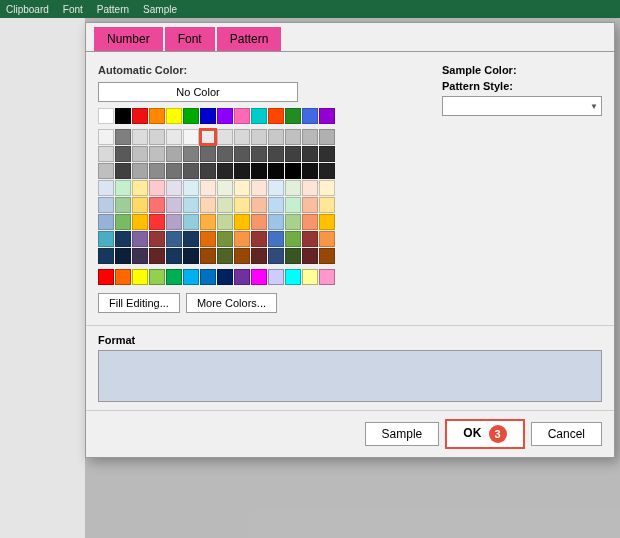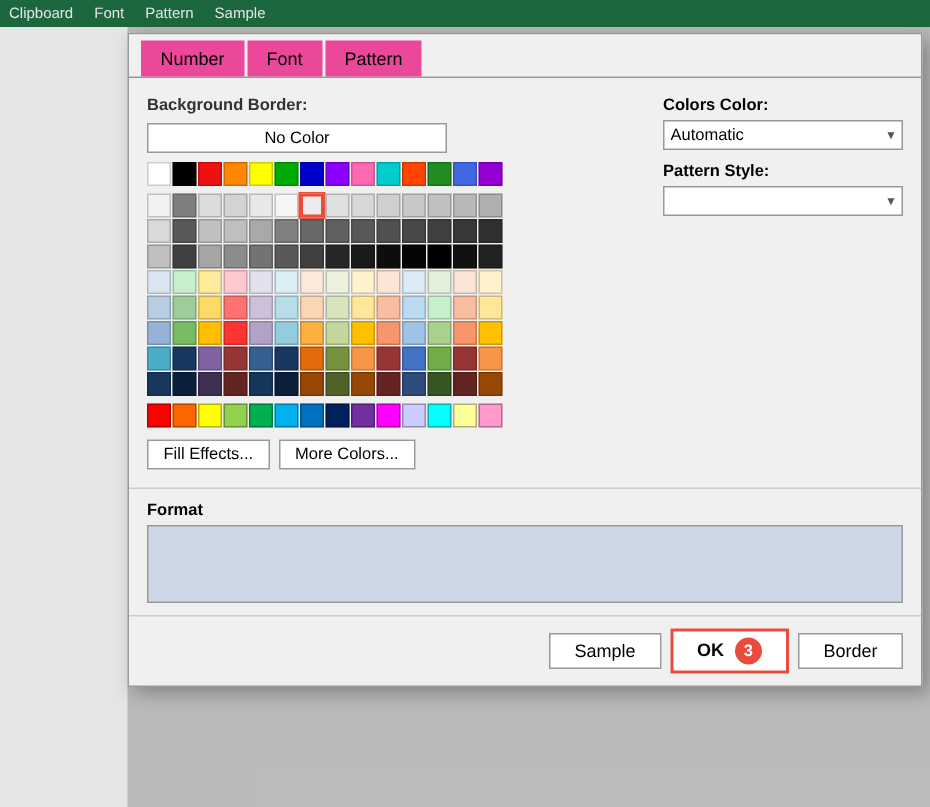--- a/index.html
+++ b/index.html
@@ -291,21 +291,21 @@
       <span>Font</span>
     </div>
     <div class="tab">
       <span>Pattern</span>
     </div>
   </div>
 
   <div class="dialog-content">
 
     <div class="left-panel">
-      <div class="section-label">Background Border:</div>
+      <div class="section-label">Automatic Color:</div>
       <button class="no-color-btn">No Color</button>
 
       
       <div class="color-grid" id="color-grid">
       <div class="color-cell" style="background: rgb(255, 255, 255); border: 1px solid rgba(0, 0, 0, 0.2);"></div>
           <div class="color-cell" style="background: rgb(0, 0, 0); border: 1px solid rgba(0, 0, 0, 0.2);"></div>
           <div class="color-cell" style="background: rgb(238, 17, 17); border: 1px solid rgba(0, 0, 0, 0.2);"></div>
           <div class="color-cell" style="background: rgb(255, 136, 0); border: 1px solid rgba(0, 0, 0, 0.2);"></div>
           <div class="color-cell" style="background: rgb(255, 255, 0); border: 1px solid rgba(0, 0, 0, 0.2);"></div>
           <div class="color-cell" style="background: rgb(0, 170, 0); border: 1px solid rgba(0, 0, 0, 0.2);"></div>
@@ -468,47 +468,42 @@
           <div class="color-cell" style="background: rgb(112, 48, 160); border: 1px solid rgba(0, 0, 0, 0.3);"></div>
           <div class="color-cell" style="background: rgb(255, 0, 255); border: 1px solid rgba(0, 0, 0, 0.3);"></div>
           <div class="color-cell" style="background: rgb(204, 204, 255); border: 1px solid rgba(0, 0, 0, 0.3);"></div>
           <div class="color-cell" style="background: rgb(0, 255, 255); border: 1px solid rgba(0, 0, 0, 0.3);"></div>
           <div class="color-cell" style="background: rgb(255, 255, 153); border: 1px solid rgba(0, 0, 0, 0.3);"></div>
           <div class="color-cell" style="background: rgb(255, 153, 204); border: 1px solid rgba(0, 0, 0, 0.3);"></div>
         </div>
 
       
       <div class="fill-buttons">
-        <button class="fill-btn">Fill Effects...</button>
+        <button class="fill-btn">Fill Editing...</button>
         <button class="fill-btn">More Colors...</button>
       </div>
     </div>
 
     <div class="right-panel">
-      <div class="pattern-label">Colors Color:</div>
-      <div class="select-wrapper">
-        <select>
-          <option>Automatic</option>
-        </select>
-      </div>
+      <div class="pattern-label">Sample Color:</div>
       <div class="pattern-label">Pattern Style:</div>
       <div class="select-wrapper">
         <select>
           <option></option>
         </select>
       </div>
     </div>
   </div>
 
   <div class="sample-section">
     <div class="sample-label">Format</div>
     <div class="sample-box"></div>
   </div>
 
   <div class="dialog-footer">
     <button class="footer-btn">Sample</button>
     <button class="footer-btn primary">
       <span>OK</span>
       <span class="badge">3</span>
     </button>
-    <button class="footer-btn">Border</button>
+    <button class="footer-btn">Cancel</button>
   </div>
 </div>
 
 </body></html>

